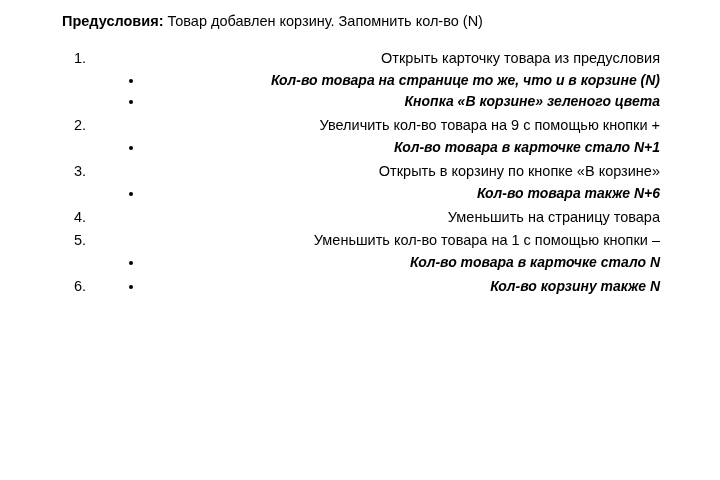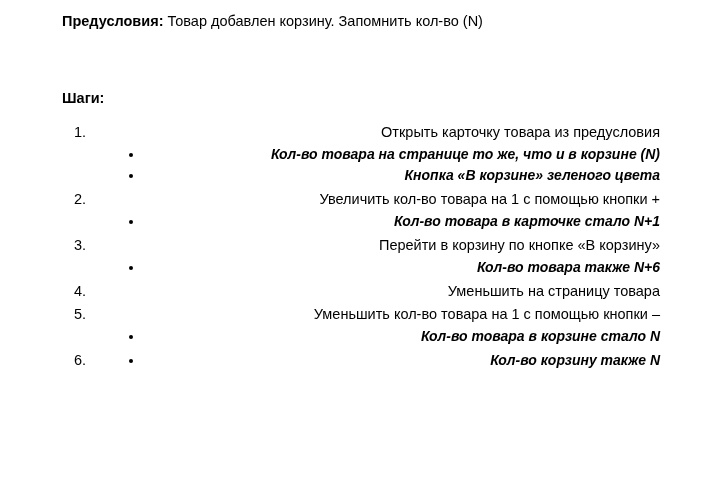--- a/index.html
+++ b/index.html
@@ -70,54 +70,53 @@
 </style>
 </head>
 <body>
 
 <div class="page">
 
   <p class="precondition">
     <span class="label">Предусловия:</span><span> Товар добавлен корзину. Запомнить кол-во (N)</span>
   </p>
 
-  <p class="steps-heading">Шаги:</p>
 
   <ol class="steps">
 
     <li>
       <span class="step-text">Открыть карточку товара из предусловия</span>
       <ul class="expect">
         <li>Кол-во товара на странице то же, что и в корзине (N)</li>
         <li>Кнопка «В корзине» зеленого цвета</li>
       </ul>
     </li>
 
     <li>
-      <span class="step-text">Увеличить кол-во товара на 1 с помощью кнопки +</span>
+      <span class="step-text">Увеличить кол-во товара на 9 с помощью кнопки +</span>
       <ul class="expect">
         <li>Кол-во товара в карточке стало N+1</li>
       </ul>
     </li>
 
     <li>
-      <span class="step-text">Перейти в корзину по кнопке «В корзину»</span>
+      <span class="step-text">Открыть в корзину по кнопке «В корзине»</span>
       <ul class="expect">
         <li>Кол-во товара также N+6</li>
       </ul>
     </li>
 
     <li>
       <span class="step-text">Уменьшить на страницу товара</span>
     </li>
 
     <li>
       <span class="step-text">Уменьшить кол-во товара на 1 с помощью кнопки –</span>
       <ul class="expect">
-        <li>Кол-во товара в корзине стало N</li>
+        <li>Кол-во товара в карточке стало N</li>
       </ul>
     </li>
 
     <li>
       <ul class="expect">
         <li>Кол-во корзину также N</li>
       </ul>
     </li>
 
   </ol>

